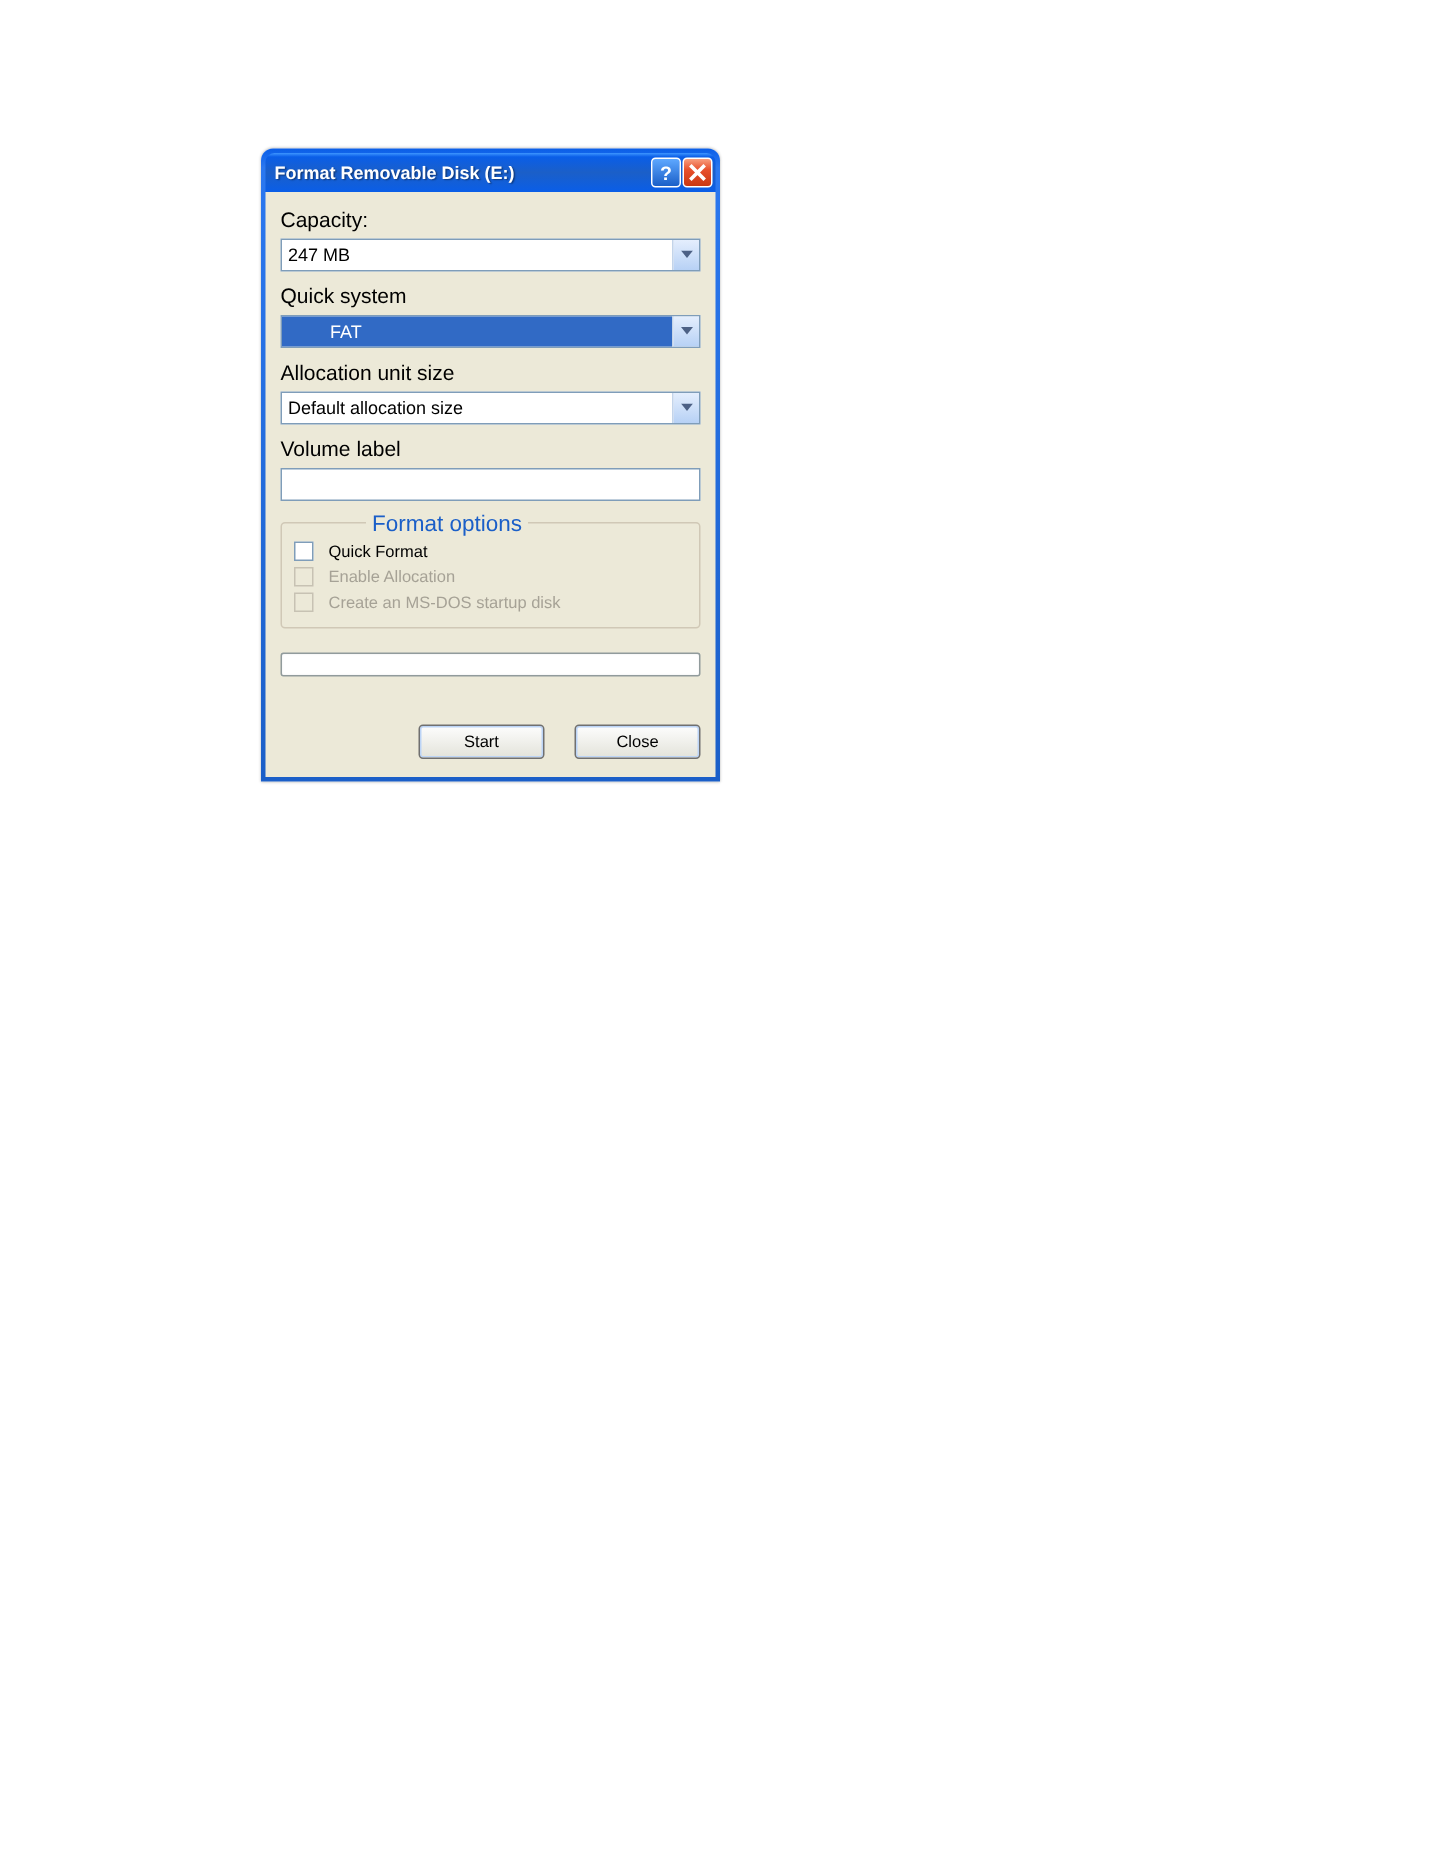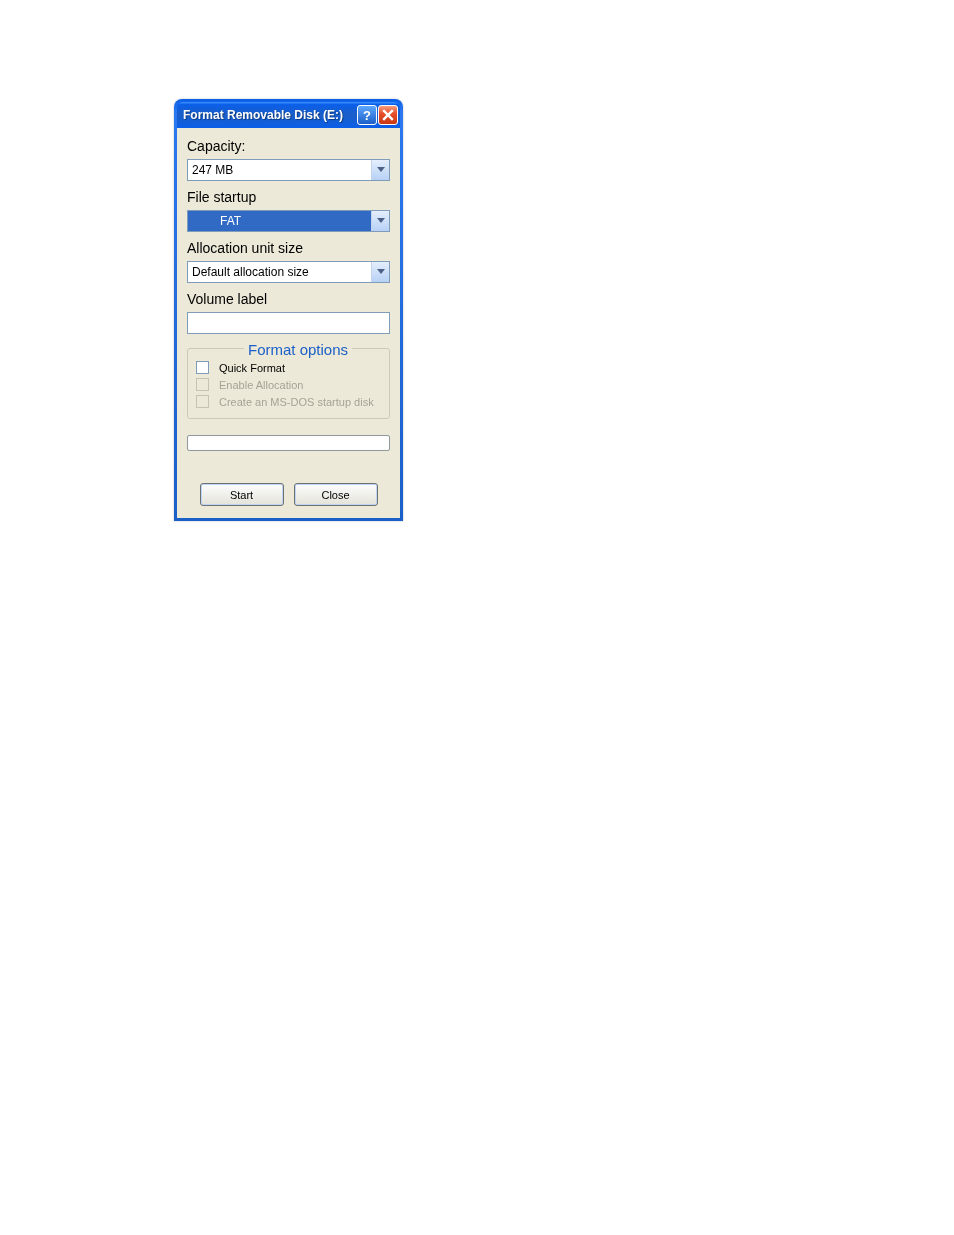--- a/index.html
+++ b/index.html
@@ -8,21 +8,21 @@
       font-size: 11px;
       background: #fff;
       width: 954px;
       height: 1235px;
       position: relative;
     }
     .window {
       position: absolute;
       left: 174px;
       top: 99px;
-      width: 229px;
+      width: 306px;
       background: linear-gradient(to bottom, #0a5ee8 0%, #2b78f0 3%, #1b5fc8 100%);
       border-radius: 8px 8px 0 0;
       padding: 3px;
       box-shadow: 0 0 2px rgba(0,0,0,0.3);
     }
     .titlebar {
       height: 26px;
       display: flex;
       align-items: center;
       padding: 0 2px 0 6px;
@@ -150,22 +150,22 @@
       width: 100%;
       height: 16px;
       border: 1px solid #919b9c;
       background: #fff;
       margin-top: 16px;
       border-radius: 2px;
       box-shadow: inset 0 0 1px rgba(0,0,0,0.15);
     }
     .button-row {
       display: flex;
-      justify-content: center;
-      gap: 10px;
+      justify-content: flex-end;
+      gap: 20px;
       margin-top: 32px;
     }
     .btn {
       width: 84px;
       height: 23px;
       background: linear-gradient(to bottom, #fdfdfd, #e3e3da);
       border: 1px solid #707070;
       border-radius: 3px;
       font-family: inherit;
       font-size: 11px;
@@ -195,21 +195,21 @@
     <div class="label">Capacity:</div>
     <div class="combo">
       <div class="combo-text">247 MB</div>
       <div class="combo-btn">
         <svg viewBox="0 0 8 6">
             <path d="M0 0 L8 0 L4 5 Z" fill="#4d6185"></path>
           </svg>
       </div>
     </div>
 
-    <div class="label">File startup</div>
+    <div class="label">Quick system</div>
     <div class="combo selected">
       <div class="combo-text">FAT</div>
       <div class="combo-btn">
         <svg viewBox="0 0 8 6">
             <path d="M0 0 L8 0 L4 5 Z" fill="#4d6185"></path>
           </svg>
       </div>
     </div>
 
     <div class="label">Allocation unit size</div>

